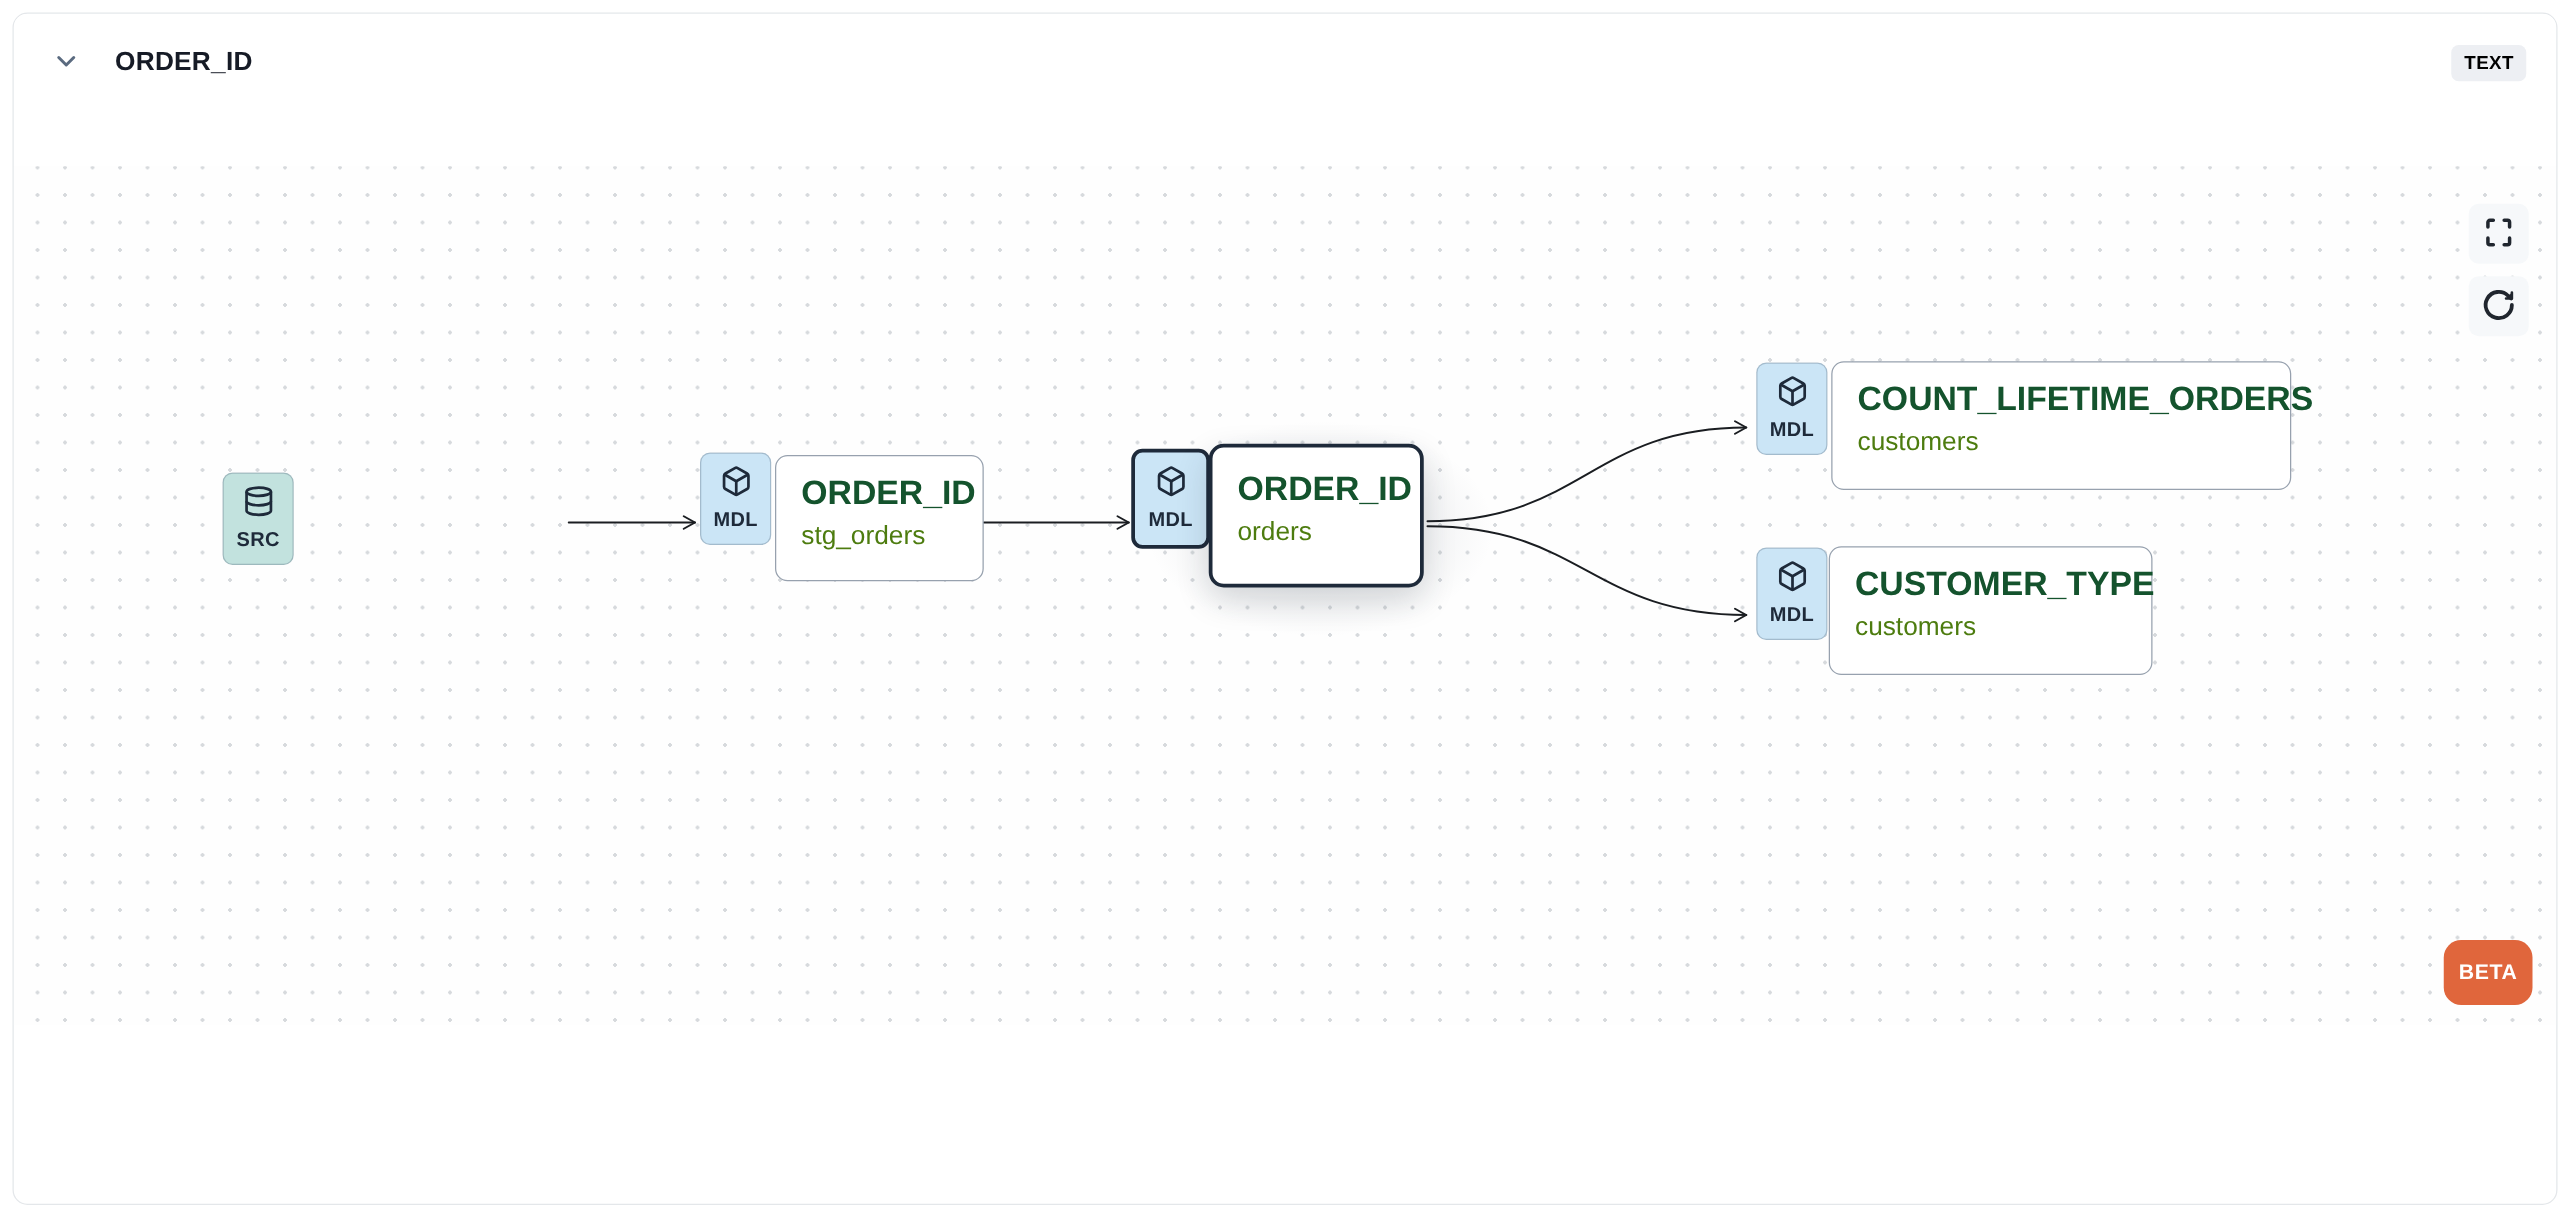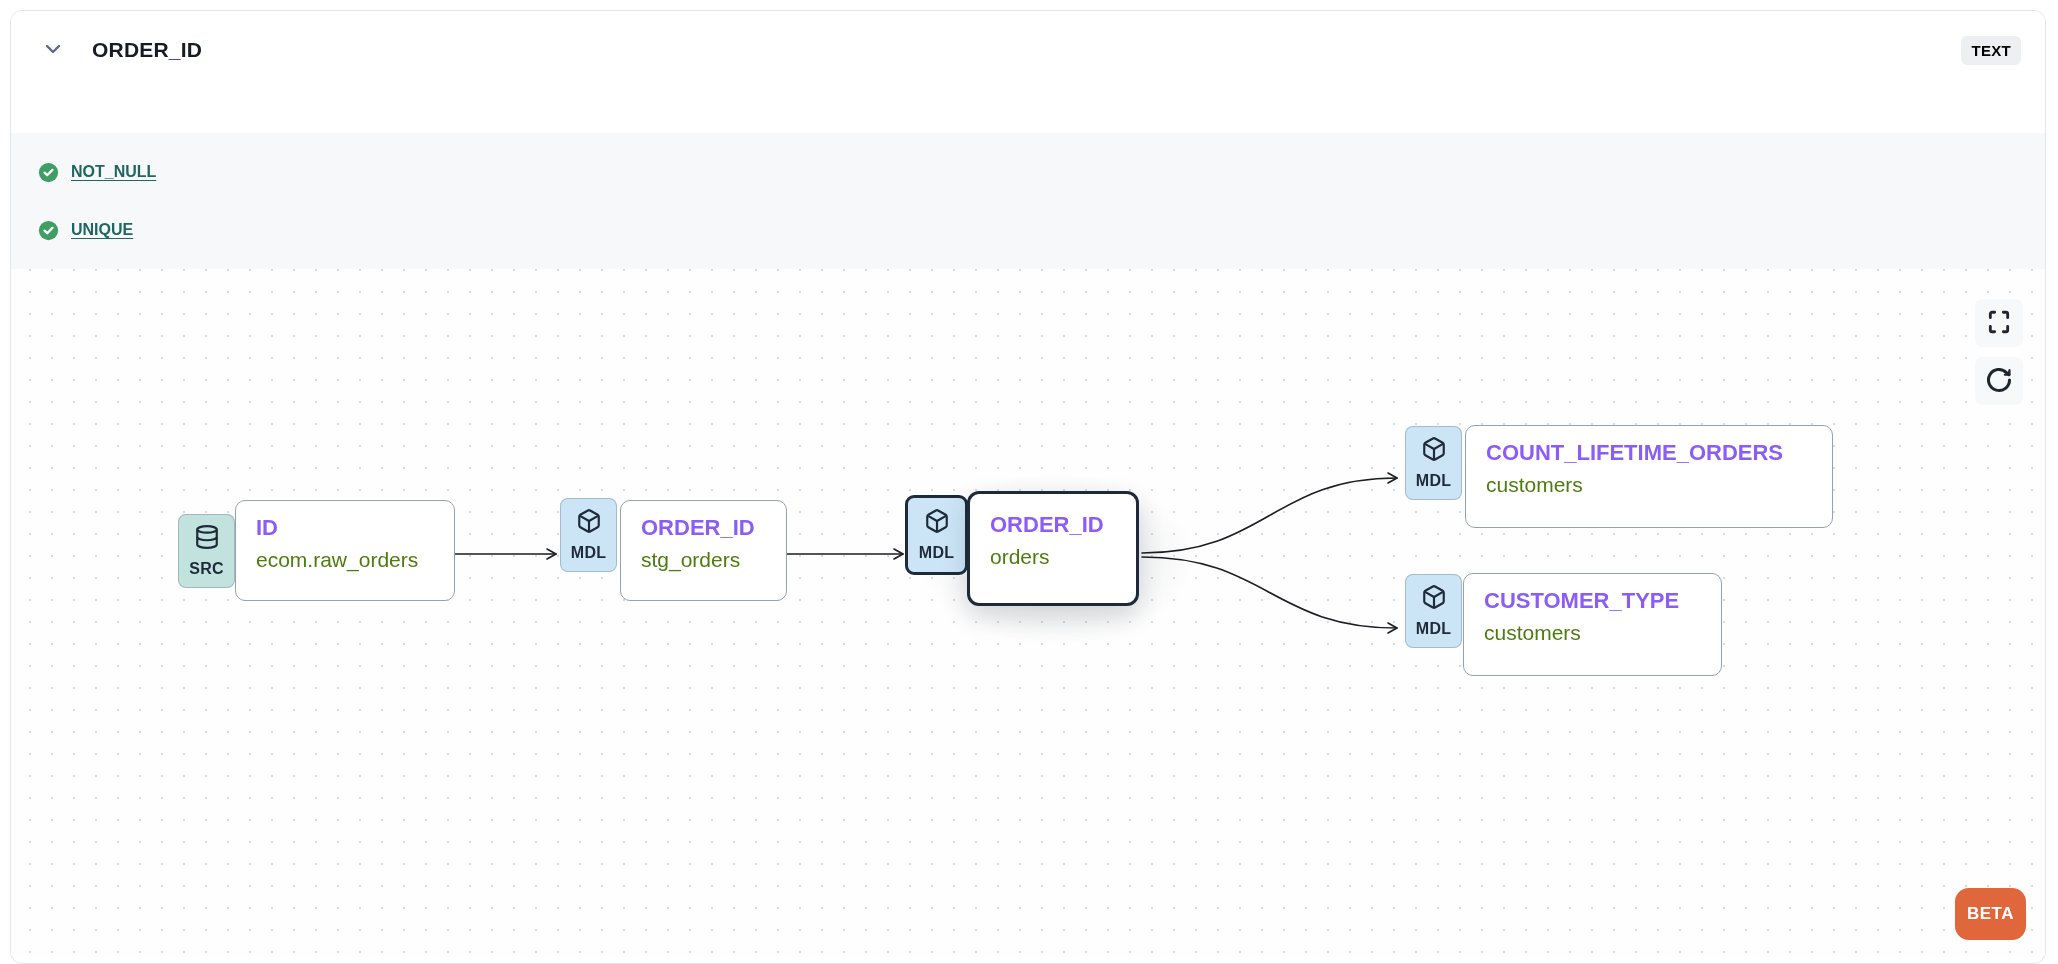--- a/index.html
+++ b/index.html
@@ -36,21 +36,21 @@
   .nbadge {
     position: absolute; border-radius: 8px; border: 1px solid rgba(90,110,130,0.35);
     display: flex; flex-direction: column; align-items: center; justify-content: center;
     gap: 10px; color: #1e2a3a; font-weight: bold; font-size: 16px; letter-spacing: 0.2px;
   }
   .nbadge svg { display: block; }
   .nbody {
     position: absolute; background: #ffffff; border: 1px solid #97a1ae; border-radius: 10px;
     padding: 14px 20px 0 20px;
   }
-  .ntitle { font-size: 22px; font-weight: bold; color: #8b5cf6; white-space: nowrap; }
+  .ntitle { font-size: 27px; font-weight: bold; color: #14532d; white-space: nowrap; }
   .nsub { font-size: 21px; color: #4d7c0f; margin-top: 7px; white-space: nowrap; }
   .badge-src { background: #c2e2de; }
   .badge-mdl { background: #cbe5f6; }
   .sel .nbadge { border: 3px solid #1e2a3a; border-radius: 9px; }
   .sel .nbody  { border: 3px solid #1e2a3a; border-radius: 12px;
     box-shadow: 0 10px 26px rgba(30,42,58,0.16); }
   .glow { position: absolute; z-index: 0; pointer-events: none;
     background: radial-gradient(closest-side, rgba(105,115,130,0.20), rgba(105,115,130,0) 75%); }
   .canvas-controls { position: absolute; right: 22px; top: 30px; z-index: 3;
     display: flex; flex-direction: column; gap: 10px; }
@@ -73,40 +73,20 @@
           <svg width="24" height="24" viewBox="0 0 24 24" fill="none" stroke="#5b6b80" stroke-width="2.4" stroke-linecap="round" stroke-linejoin="round">
               <path d="m6 9 6 6 6-6"></path>
             </svg>
         </span>
       </button>
       <div class="col-title">ORDER_ID</div>
       <div class="type-badge">TEXT</div>
     </div>
   </div>
 
-  <div class="tests-section">
-    <div class="test-row">
-      <span class="test-check">
-        <svg width="21" height="21" viewBox="0 0 24 24">
-            <circle cx="12" cy="12" r="11" fill="#3e9e63"></circle>
-            <path d="m7.5 12.2 3 3 6-6.2" fill="none" stroke="#ffffff" stroke-width="2.6" stroke-linecap="round" stroke-linejoin="round"></path>
-          </svg>
-      </span>
-      <a class="test-link">NOT_NULL</a>
-    </div>
-    <div class="test-row">
-      <span class="test-check">
-        <svg width="21" height="21" viewBox="0 0 24 24">
-            <circle cx="12" cy="12" r="11" fill="#3e9e63"></circle>
-            <path d="m7.5 12.2 3 3 6-6.2" fill="none" stroke="#ffffff" stroke-width="2.6" stroke-linecap="round" stroke-linejoin="round"></path>
-          </svg>
-      </span>
-      <a class="test-link">UNIQUE</a>
-    </div>
-  </div>
 
   <div class="canvas">
 
     <div class="glow" style="left:860px; top:175px; width:370px; height:230px;"></div>
 
     <svg class="edges" width="2036" height="687" viewBox="0 0 2036 687" fill="none" stroke="#1a1d21" stroke-width="1.6" stroke-linecap="round" stroke-linejoin="round">
       <path d="M444,285 L545,285"></path>
       <path d="M536,280 L545,285 L536,290"></path>
       <path d="M776,285 L892,285"></path>
       <path d="M883,280 L892,285 L883,290"></path>
@@ -120,24 +100,20 @@
       <div class="nbadge badge-src" style="left:0; top:16px; width:57px; height:74px;">
         <span>
           <svg width="26" height="26" viewBox="0 0 24 24" fill="none" stroke="#1e2a3a" stroke-width="2">
               <ellipse cx="12" cy="5" rx="9" ry="3"></ellipse>
               <path d="M3 5v14a9 3 0 0 0 18 0V5"></path>
               <path d="M3 12a9 3 0 0 0 18 0"></path>
             </svg>
         </span>
         <span>SRC</span>
       </div>
-      <div class="nbody" style="left:57px; top:2px; width:220px; height:101px;">
-        <div class="ntitle">ID</div>
-        <div class="nsub">ecom.raw_orders</div>
-      </div>
     </div>
 
     <div class="node" style="left:549px; top:229px; width:227px; height:103px;">
       <div class="nbadge badge-mdl" style="left:0; top:0; width:57px; height:74px;">
         <span>
           <svg width="26" height="26" viewBox="0 0 24 24" fill="none" stroke="#1e2a3a" stroke-width="2" stroke-linejoin="round">
               <path d="M21 8a2 2 0 0 0-1-1.73l-7-4a2 2 0 0 0-2 0l-7 4A2 2 0 0 0 3 8v8a2 2 0 0 0 1 1.73l7 4a2 2 0 0 0 2 0l7-4A2 2 0 0 0 21 16Z"></path>
               <path d="m3.3 7 8.7 5 8.7-5"></path>
               <path d="M12 22V12"></path>
             </svg>

